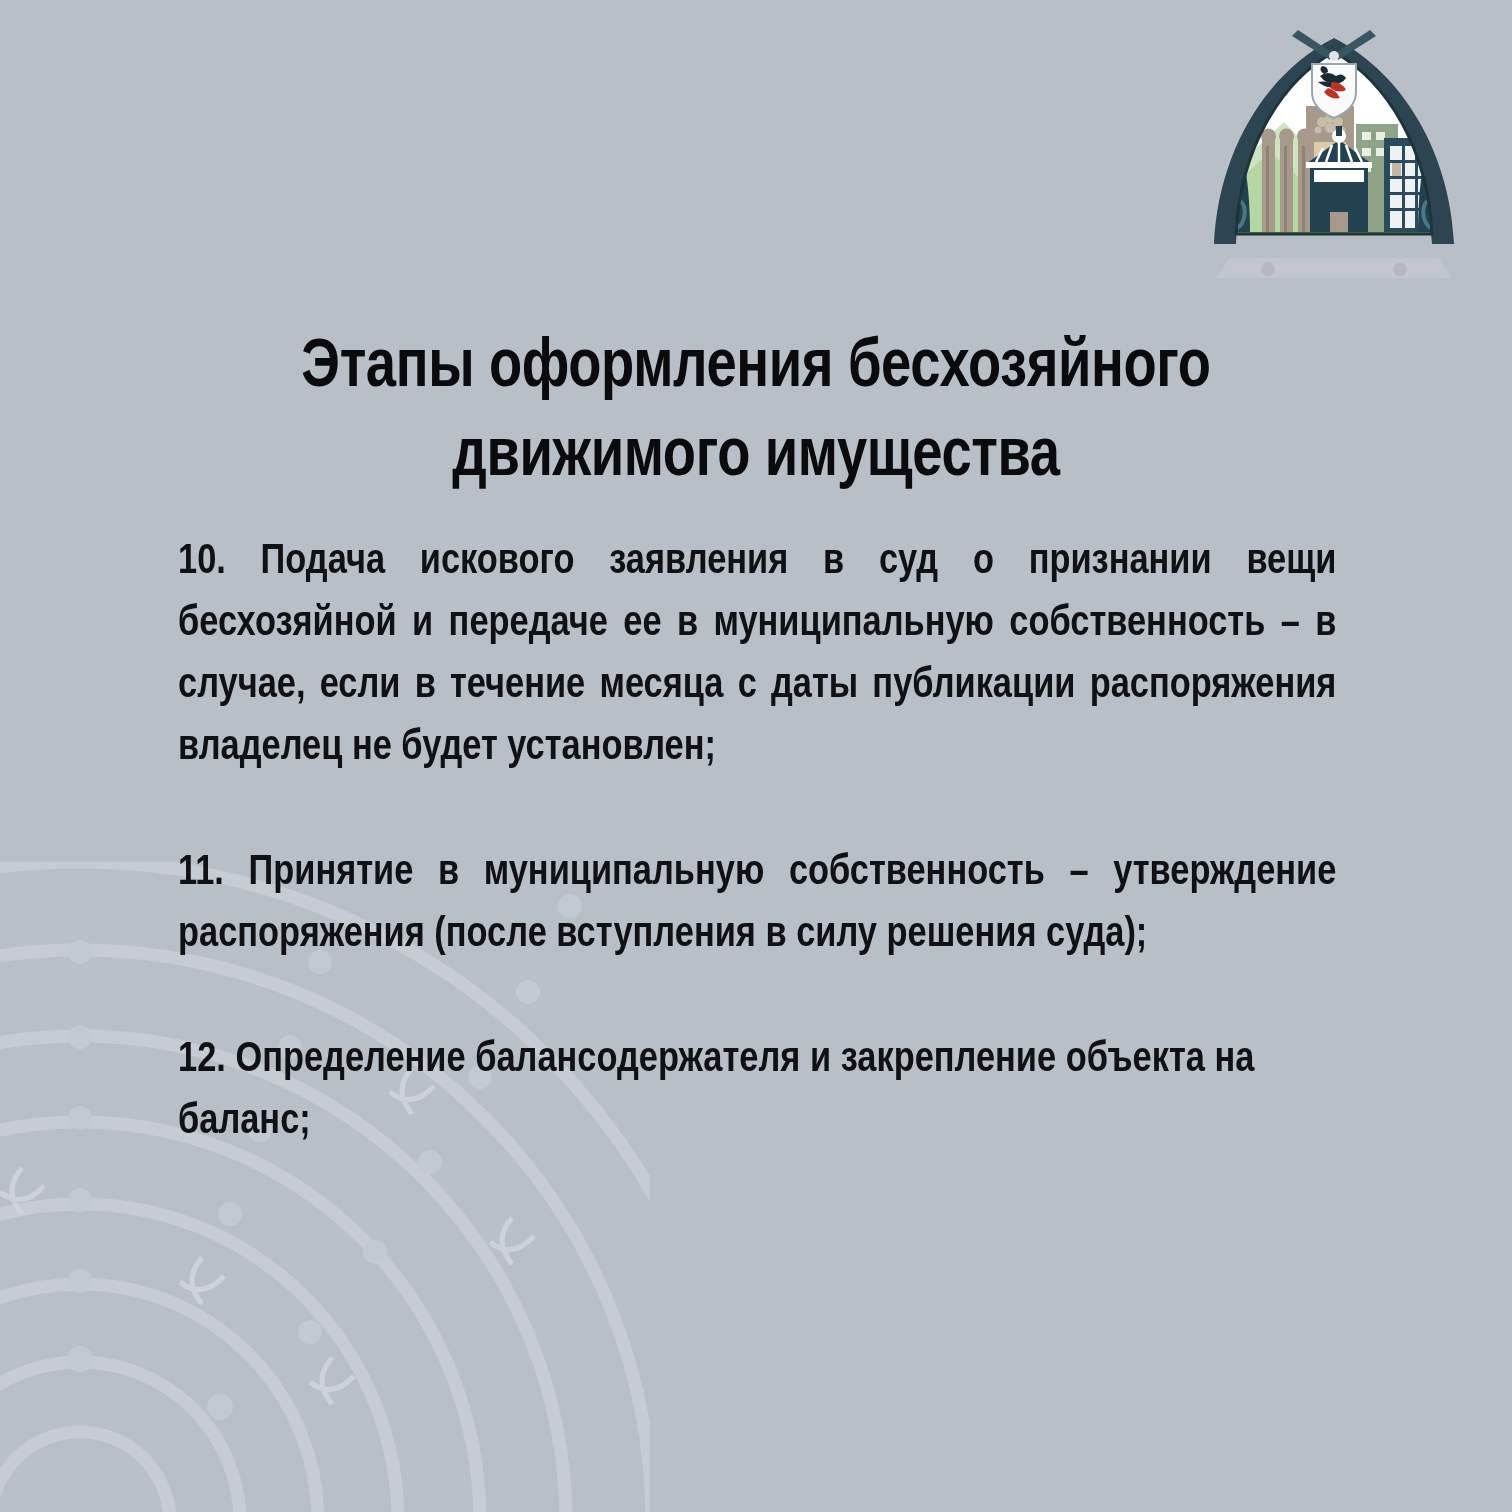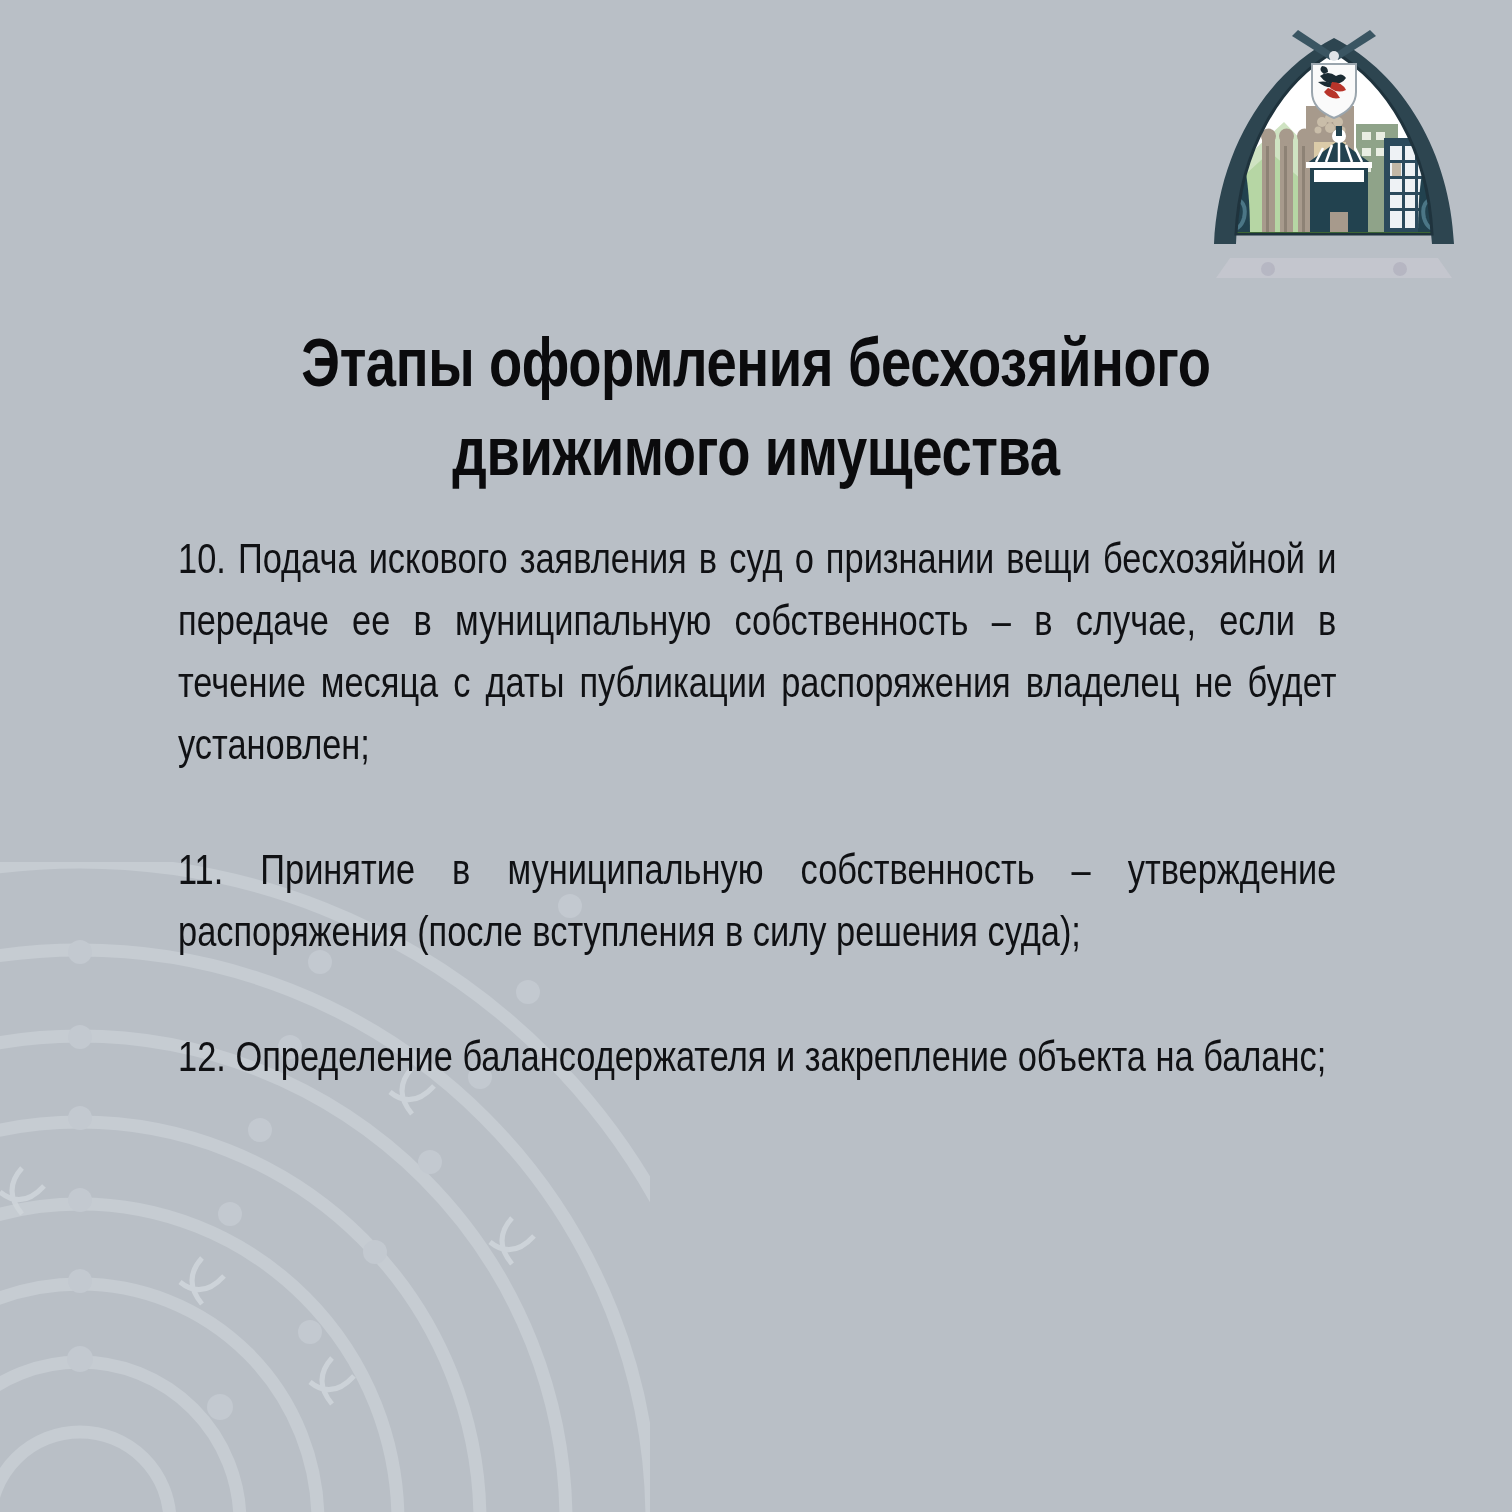--- a/index.html
+++ b/index.html
@@ -62,21 +62,21 @@
   #title .tline { display: block; white-space: nowrap; }
 
   
   #body-copy {
     position: absolute;
     left: 178px;
     top: 527px;
     width: 1158px;
     color: #101114;
     font-family: "Liberation Sans Narrow", "Liberation Sans", "DejaVu Sans Condensed", sans-serif;
-    font-weight: 400;
+    font-weight: 700;
     font-size: 43px;
     line-height: 62px;
   }
   .para {
     text-align: justify;
     text-justify: inter-word;
     margin: 0 0 63px 0;
     transform: scaleX(0.80);
     transform-origin: 0 0;
     width: 1448px;      

